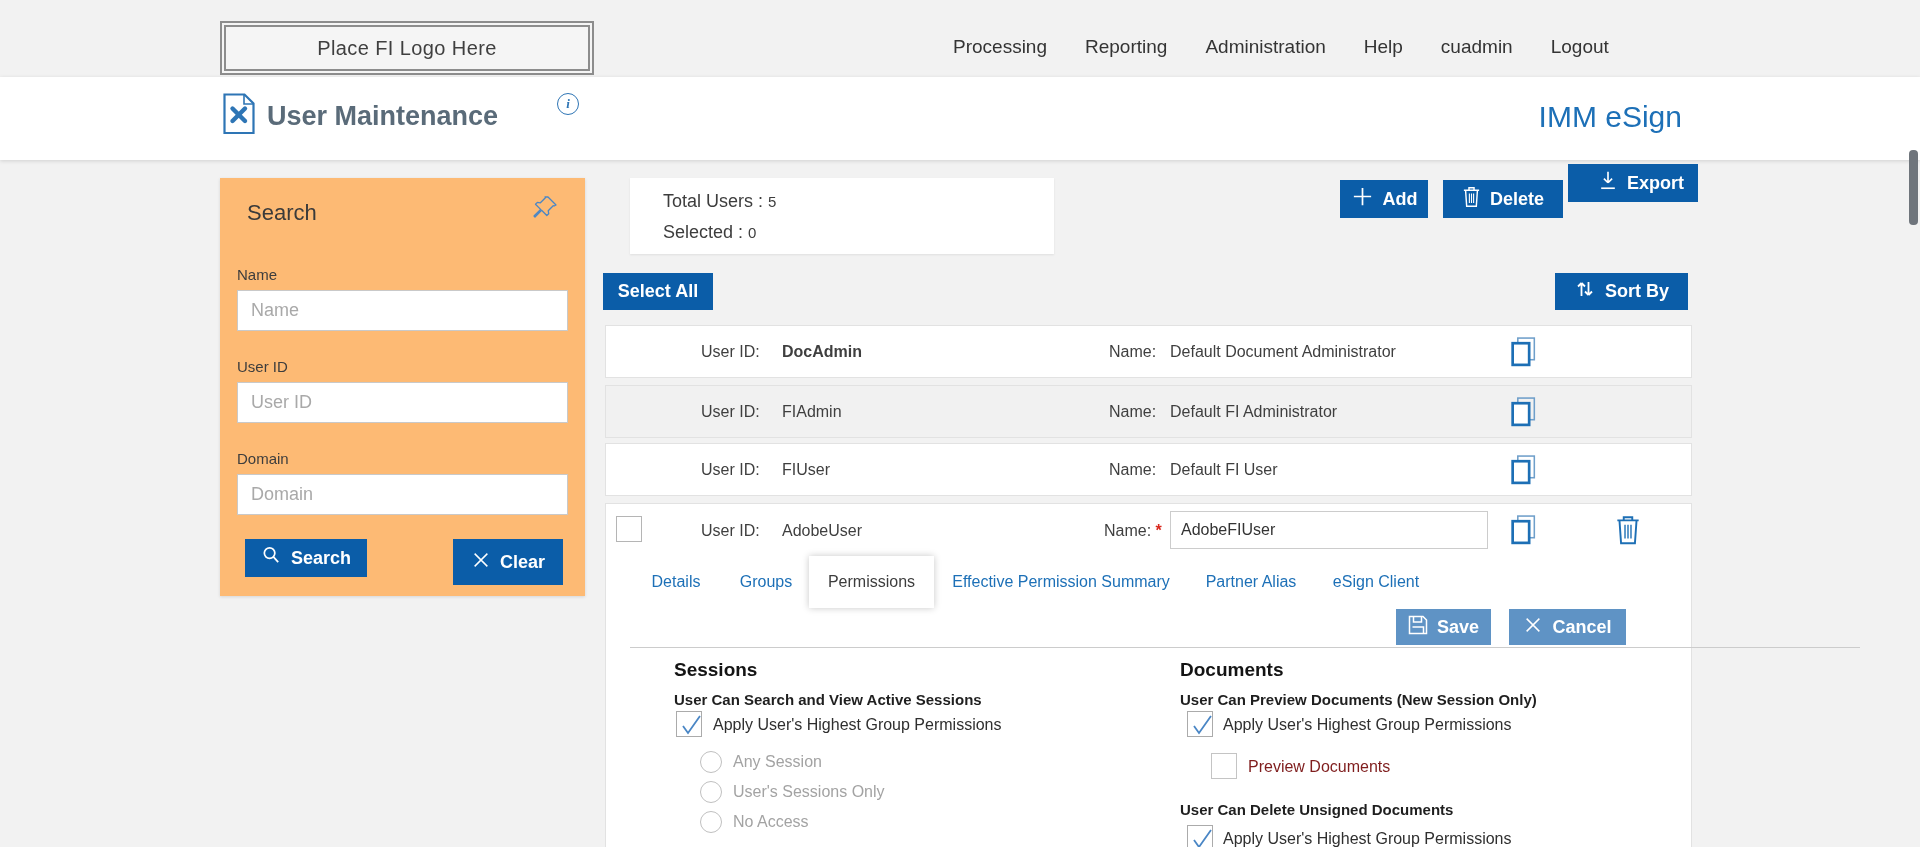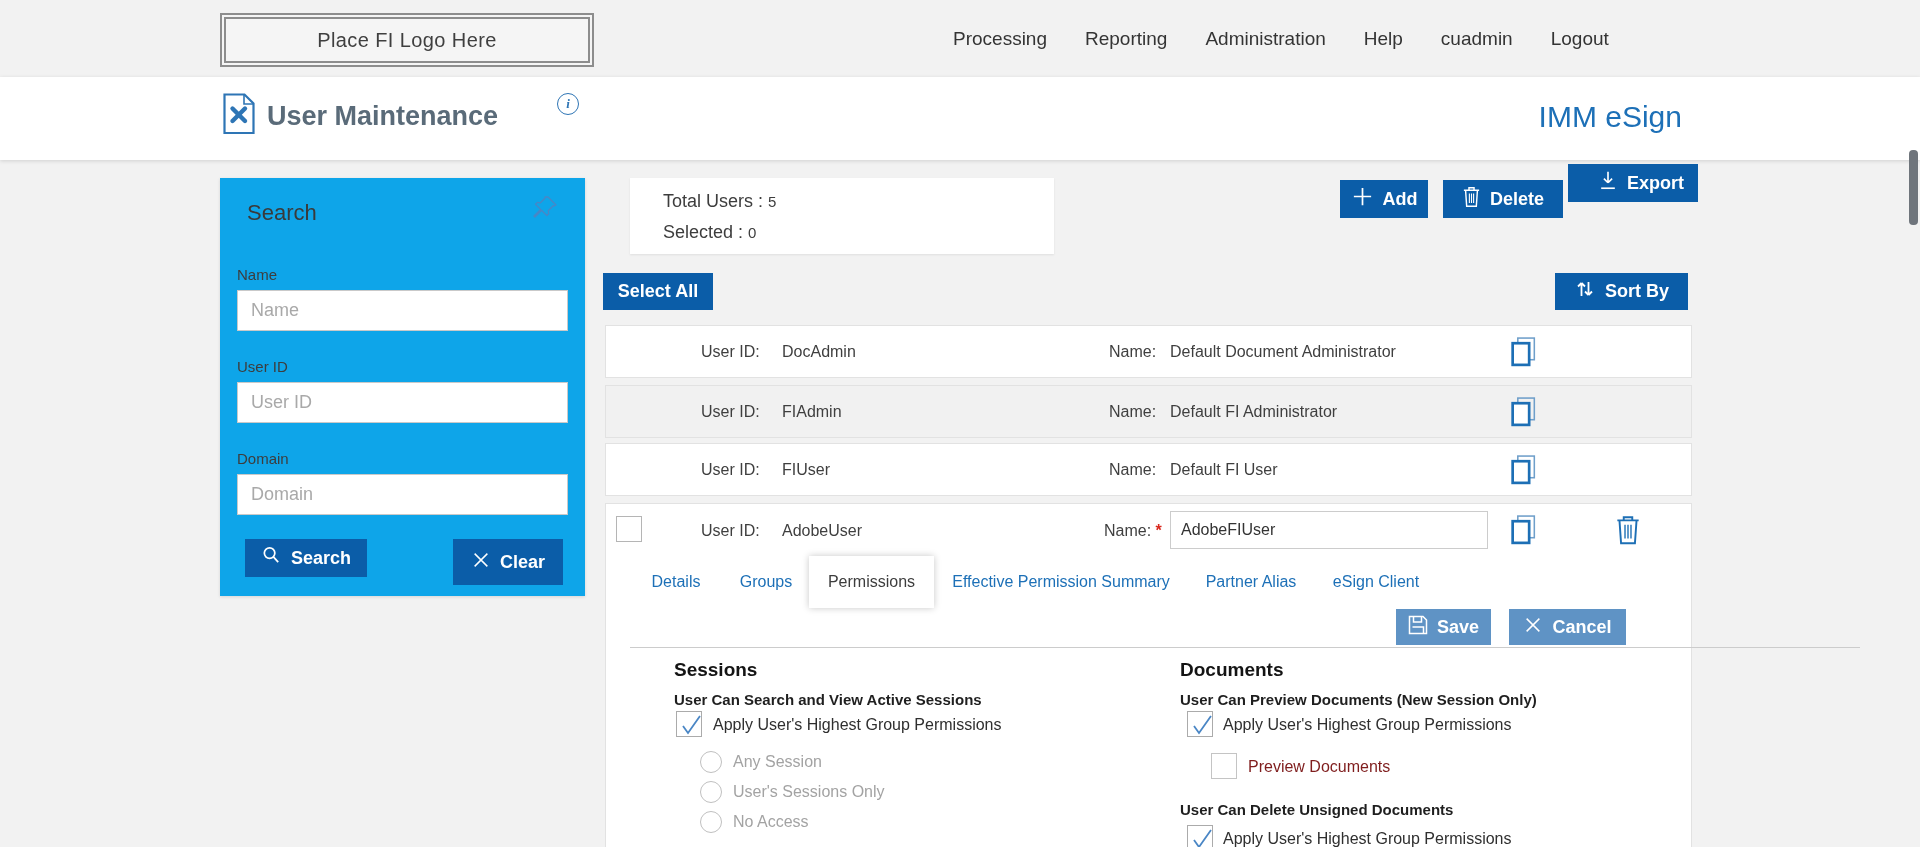--- a/index.html
+++ b/index.html
@@ -2,21 +2,21 @@
 <html><head>
 <meta charset="utf-8">
 <style>
   * { margin:0; padding:0; box-sizing:border-box; }
   body { background:#e8e8e8; font-family:"Liberation Sans", sans-serif; }
   .screen { position:relative; width:1920px; height:847px; overflow:hidden;
             background:#f2f2f2; font-family:"Liberation Sans", sans-serif; }
   .abs { position:absolute; }
 
   
-  .topbar { position:absolute; left:0; top:0; width:1920px; height:95px; background:#f2f2f2;padding-left:16px; }
+  .topbar { position:absolute; left:0; top:8px; width:1920px; height:95px; background:#f2f2f2;padding-left:16px; }
   .logo-box { position:absolute; left:220px; top:13px; width:374px; height:54px;
               border:6px double #8d8d8d; background:#f5f5f5; display:flex;
               align-items:center; justify-content:center; }
   .logo-box span { font-size:20px; color:#3f3f3f; letter-spacing:.4px; }
   .nav { position:absolute; left:953px; top:0; height:77px; display:flex;
          align-items:center; gap:38px; }
   .nav span { font-size:19px; color:#343434; cursor:pointer; white-space:nowrap; }
 
   
   .header { position:absolute; left:0; top:77px; width:1920px; height:83px;
@@ -24,21 +24,21 @@
   .page-title { position:absolute; left:267px; top:24px; font-size:27px; color:#5a6b79; }
   .brand { position:absolute; right:238px; top:23px; font-size:30px; color:#1d70b7; }
   .info-circle { position:absolute; left:290px; top:-8px; width:22px; height:22px;
                  border:1.5px solid #2e75b5; border-radius:50%; display:inline-flex;
                  align-items:center; justify-content:center; font-size:13px;
                  color:#2e75b5; font-style:italic; font-family:"Liberation Serif", serif;
                  cursor:pointer; }
 
   
   .search-card { position:absolute; left:220px; top:178px; width:365px; height:418px;
-                 background:#0ea5e9; box-shadow:0 1px 3px rgba(0,0,0,.12); }
+                 background:#fdba74; box-shadow:0 1px 3px rgba(0,0,0,.12); }
   .search-card h2 { position:absolute; left:27px; top:22px; font-size:22px;
                     font-weight:normal; color:#3a3a3a; }
   .f-label { position:absolute; left:17px; font-size:15px; color:#3d3d3d; }
   .f-input { position:absolute; left:17px; width:331px; height:41px;
              border:1px solid #c9c9c9; padding:0 13px; font-size:18px; color:#333;
              font-family:"Liberation Sans", sans-serif; background:#fff; }
   .f-input::placeholder { color:#a9a9a9; }
 
   
   .btn { display:flex; align-items:center; justify-content:center; gap:9px;
@@ -198,21 +198,21 @@
       <svg width="22" height="22" viewBox="0 0 22 22">
         <path d="M7.5 18V5M7.5 5L4 8.5M7.5 5L11 8.5" stroke="#fff" stroke-width="1.8" fill="none"></path>
         <path d="M14.5 4v13M14.5 17L11 13.5M14.5 17l3.5-3.5" stroke="#fff" stroke-width="1.8" fill="none"></path>
       </svg>
     </span>
     <span>Sort By</span>
   </button>
 
   <div class="row" style="top:325px; height:53px;">
     <span class="cell" style="left:95px; top:17px;">User ID:</span>
-    <span class="cell" style="left:176px; top:17px;">DocAdmin</span>
+    <span class="cell" style="left:176px; top:17px;font-weight:bold;">DocAdmin</span>
     <span class="cell" style="left:503px; top:17px;">Name:</span>
     <span class="cell" style="left:564px; top:17px;">Default Document Administrator</span>
     <span class="abs icon-copy" style="left:902px; top:10px;">
       <svg width="32" height="33" viewBox="0 0 30 32">
           <rect x="9" y="2" width="16" height="21" fill="none" stroke="#6f9fca" stroke-width="1.5"></rect>
           <rect x="4" y="7" width="16" height="21" fill="#fff" stroke="#1d6fb5" stroke-width="2.6"></rect>
         </svg>
     </span>
   </div>
 

